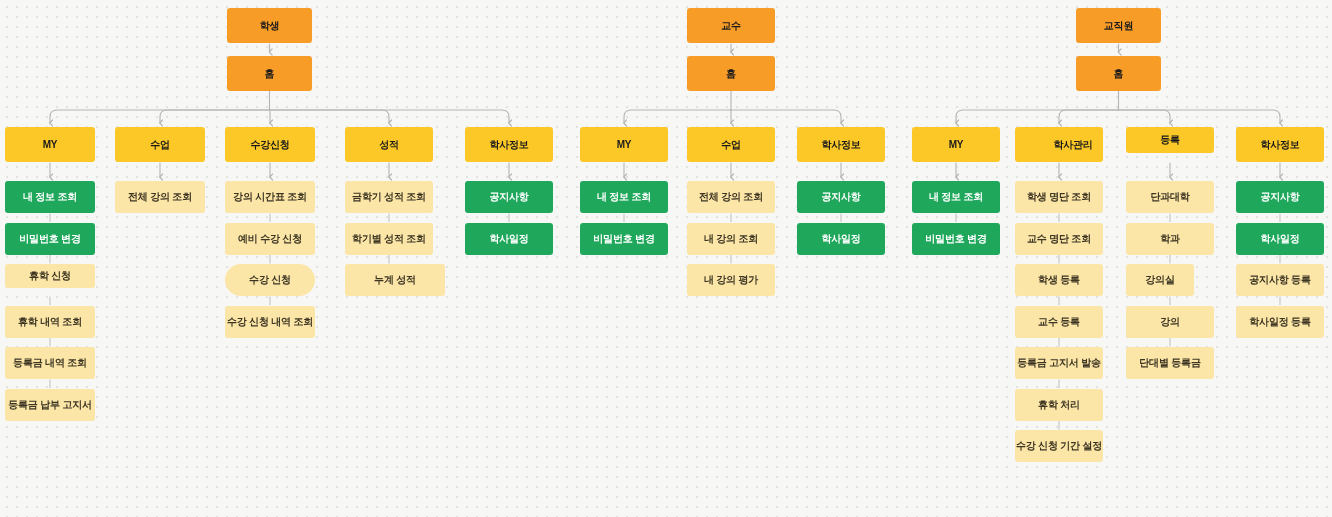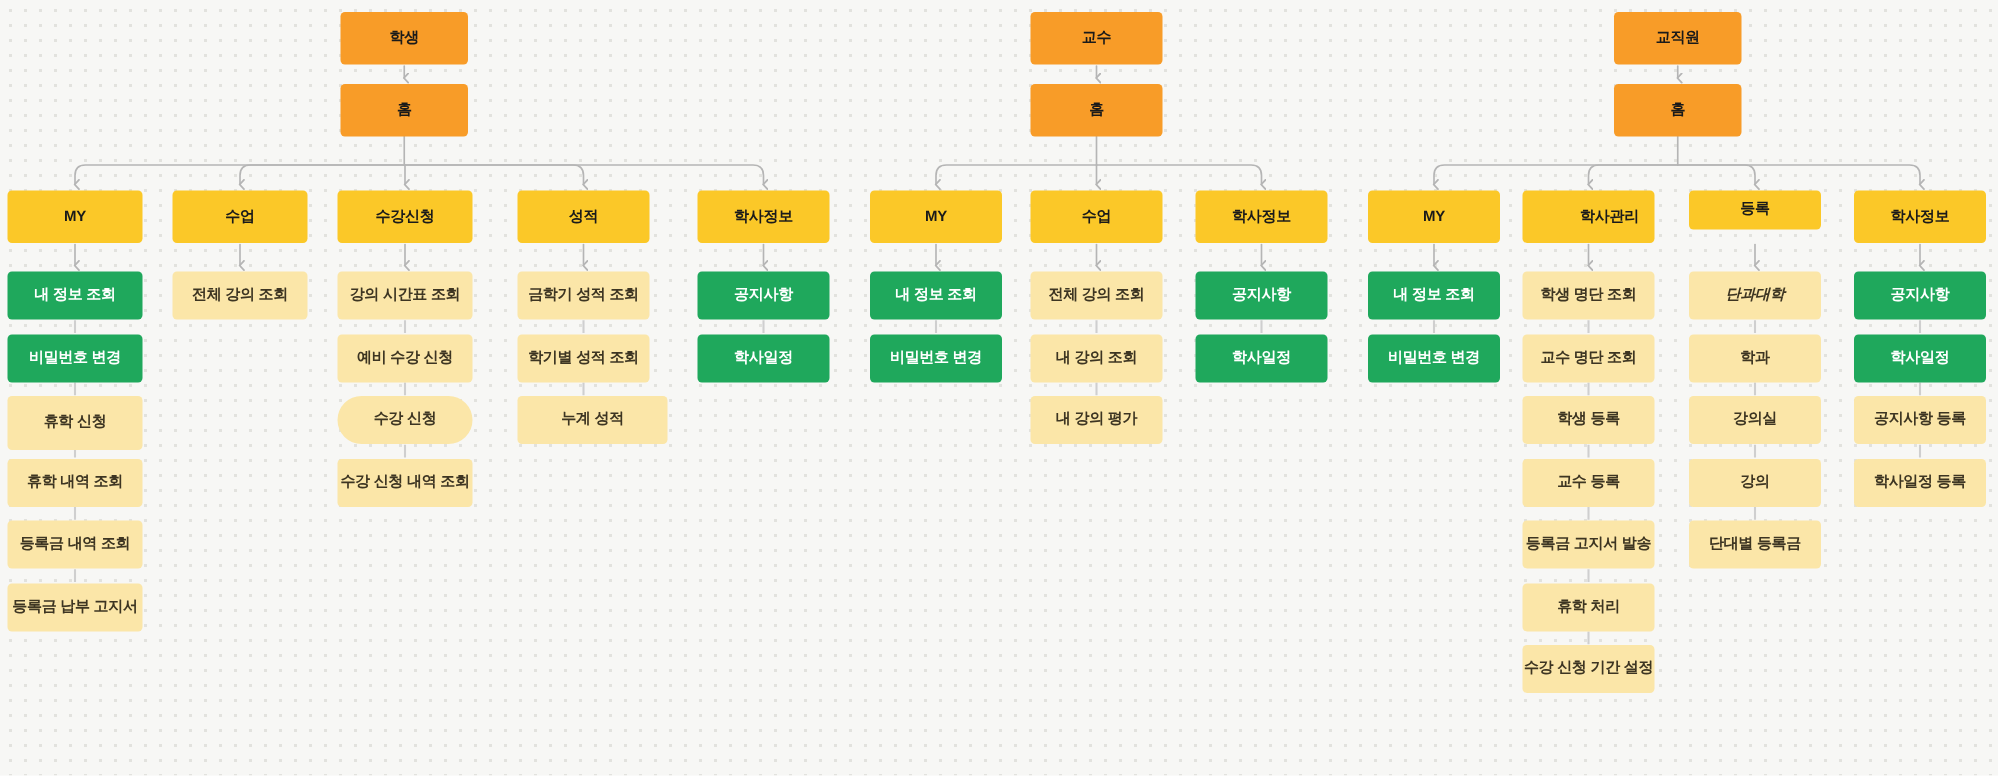--- a/index.html
+++ b/index.html
@@ -133,21 +133,21 @@
         <path d="M1280,255 L1280,263.5" stroke="#cfcfcf" stroke-width="1.4"></path>
         <path d="M1280,296.5 L1280,305" stroke="#cfcfcf" stroke-width="1.4"></path>
       </g>
   </svg>
   <div id="nodes">
       <div class="node root" style="left: 227px; top: 8px; width: 85px; height: 35px;">학생</div>
       <div class="node root" style="left: 227px; top: 56px; width: 85px; height: 35px;">홈</div>
       <div class="node cat" style="left: 5px; top: 127px; width: 90px; height: 35px;">MY</div>
       <div class="node leaf-green" style="left: 5px; top: 181px; width: 90px; height: 32px;">내 정보 조회</div>
       <div class="node leaf-green" style="left: 5px; top: 222.5px; width: 90px; height: 32px;">비밀번호 변경</div>
-      <div class="node leaf" style="left: 5px; top: 264px; width: 90px; height: 36px;">휴학 신청</div>
+      <div class="node leaf" style="left: 5px; top: 264px; width: 90px; height: 24px;">휴학 신청</div>
       <div class="node leaf" style="left: 5px; top: 305.5px; width: 90px; height: 32px;">휴학 내역 조회</div>
       <div class="node leaf" style="left: 5px; top: 347px; width: 90px; height: 32px;">등록금 내역 조회</div>
       <div class="node leaf" style="left: 5px; top: 388.5px; width: 90px; height: 32px;">등록금 납부 고지서</div>
       <div class="node cat" style="left: 115px; top: 127px; width: 90px; height: 35px;">수업</div>
       <div class="node leaf" style="left: 115px; top: 181px; width: 90px; height: 32px;">전체 강의 조회</div>
       <div class="node cat" style="left: 225px; top: 127px; width: 90px; height: 35px;">수강신청</div>
       <div class="node leaf" style="left: 225px; top: 181px; width: 90px; height: 32px;">강의 시간표 조회</div>
       <div class="node leaf" style="left: 225px; top: 222.5px; width: 90px; height: 32px;">예비 수강 신청</div>
       <div class="node leaf" style="left: 225px; top: 264px; width: 90px; height: 32px; border-radius: 16px;">수강 신청</div>
       <div class="node leaf" style="left: 225px; top: 305.5px; width: 90px; height: 32px;">수강 신청 내역 조회</div>
@@ -177,23 +177,23 @@
       <div class="node leaf-green" style="left: 912px; top: 222.5px; width: 88px; height: 32px;">비밀번호 변경</div>
       <div class="node cat" style="left: 1015px; top: 127px; width: 88px; height: 35px; padding-left: 32px;">학사관리</div>
       <div class="node leaf" style="left: 1015px; top: 181px; width: 88px; height: 32px;">학생 명단 조회</div>
       <div class="node leaf" style="left: 1015px; top: 222.5px; width: 88px; height: 32px;">교수 명단 조회</div>
       <div class="node leaf" style="left: 1015px; top: 264px; width: 88px; height: 32px;">학생 등록</div>
       <div class="node leaf" style="left: 1015px; top: 305.5px; width: 88px; height: 32px;">교수 등록</div>
       <div class="node leaf" style="left: 1015px; top: 347px; width: 88px; height: 32px;">등록금 고지서 발송</div>
       <div class="node leaf" style="left: 1015px; top: 388.5px; width: 88px; height: 32px;">휴학 처리</div>
       <div class="node leaf" style="left: 1015px; top: 430px; width: 88px; height: 32px;">수강 신청 기간 설정</div>
       <div class="node cat" style="left: 1126px; top: 127px; width: 88px; height: 26px;">등록</div>
-      <div class="node leaf" style="left: 1126px; top: 181px; width: 88px; height: 32px; font-style: italic;">단과대학</div>
+      <div class="node leaf" style="left: 1126px; top: 181px; width: 88px; height: 32px;">단과대학</div>
       <div class="node leaf" style="left: 1126px; top: 222.5px; width: 88px; height: 32px;">학과</div>
-      <div class="node leaf" style="left: 1126px; top: 264px; width: 88px; height: 32px;">강의실</div>
+      <div class="node leaf" style="left: 1126px; top: 264px; width: 68px; height: 32px;">강의실</div>
       <div class="node leaf" style="left: 1126px; top: 305.5px; width: 88px; height: 32px;">강의</div>
       <div class="node leaf" style="left: 1126px; top: 347px; width: 88px; height: 32px;">단대별 등록금</div>
       <div class="node cat" style="left: 1236px; top: 127px; width: 88px; height: 35px;">학사정보</div>
       <div class="node leaf-green" style="left: 1236px; top: 181px; width: 88px; height: 32px;">공지사항</div>
       <div class="node leaf-green" style="left: 1236px; top: 222.5px; width: 88px; height: 32px;">학사일정</div>
       <div class="node leaf" style="left: 1236px; top: 264px; width: 88px; height: 32px;">공지사항 등록</div>
       <div class="node leaf" style="left: 1236px; top: 305.5px; width: 88px; height: 32px;">학사일정 등록</div>
     </div>
 </div>
 

